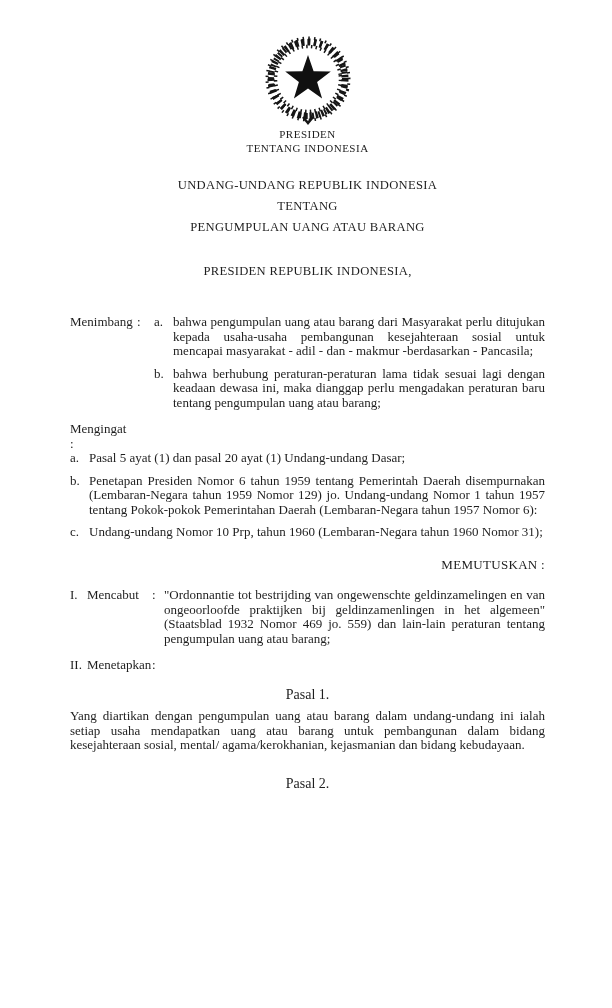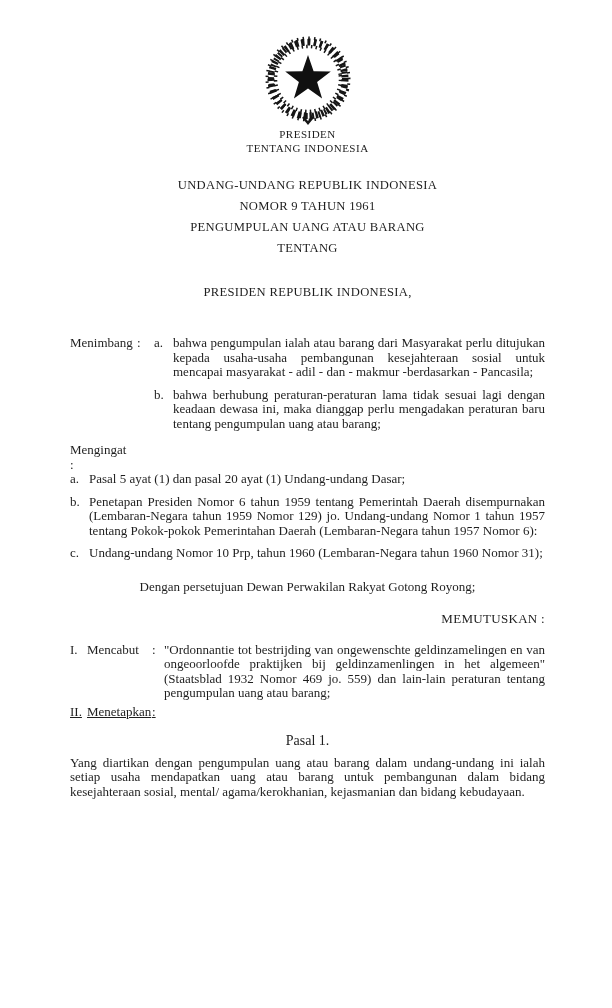--- a/index.html
+++ b/index.html
@@ -27,21 +27,21 @@
   .clause-colon { width:17px; flex:none; }
   .clause-items { flex:1; }
   .c-item { display:flex; margin-bottom:8px; }
   .c-item:last-child { margin-bottom:0; }
   .marker { width:19px; flex:none; }
   .itext { flex:1; text-align:justify; }
   .agreement { text-align:center; margin-top:19px; font-size:13px; line-height:14.5px; }
   .decide-head { text-align:right; margin-top:18px; font-size:13px; line-height:14.5px; letter-spacing:0.3px; }
   .decision { display:flex; font-size:13px; line-height:14.5px; }
   .decision-1 { margin-top:16px; }
-  .decision-2 { margin-top:4px;text-decoration:underline; }
+  .decision-2 { margin-top:12px; }
   .d-num { width:17px; flex:none; }
   .d-label { width:65px; flex:none; }
   .d-colon { width:12px; flex:none; }
   .d-text { flex:1; text-align:justify; }
   .pasal-head { text-align:center; font-size:14px; line-height:14.5px; }
   .pasal-head-1 { margin-top:15px; }
   .pasal-head-2 { margin-top:24px; }
   .pasal-body { margin-top:7px; font-size:13px; line-height:14.5px; text-align:justify; }
 </style>
 </head>
@@ -61,34 +61,33 @@
         <polygon fill="#101010" points="0,-24 5.6,-7.7 22.8,-7.4 9.1,2.9 14.1,19.4 0,9.5 -14.1,19.4 -9.1,2.9 -22.8,-7.4 -5.6,-7.7"></polygon>
         <path d="M -5 38 L 0 44 L 5 38" fill="none" stroke="#161616" stroke-width="2.5"></path>
       </svg>
     </div>
     <div class="org">PRESIDEN</div>
     <div class="org">TENTANG INDONESIA</div>
   </div>
 
   <div class="title-block">
     <div>UNDANG-UNDANG REPUBLIK INDONESIA</div>
-    <div>NOMOR 9 TAHUN 1961</div>
+    <div>TENTANG</div>
     <div>PENGUMPULAN UANG ATAU BARANG</div>
-    <div>TENTANG</div>
   </div>
 
   <div class="salutation">PRESIDEN REPUBLIK INDONESIA,</div>
 
   <div class="clause clause-menimbang">
     <div class="clause-label">Menimbang</div>
     <div class="clause-colon">:</div>
     <div class="clause-items">
       <div class="c-item">
         <span class="marker">a.</span>
-        <span class="itext">bahwa pengumpulan ialah atau barang dari Masyarakat perlu ditujukan kepada usaha-usaha pembangunan kesejahteraan sosial untuk mencapai masyarakat - adil - dan - makmur -berdasarkan - Pancasila;</span>
+        <span class="itext">bahwa pengumpulan uang atau barang dari Masyarakat perlu ditujukan kepada usaha-usaha pembangunan kesejahteraan sosial untuk mencapai masyarakat - adil - dan - makmur -berdasarkan - Pancasila;</span>
       </div>
       <div class="c-item">
         <span class="marker">b.</span>
         <span class="itext">bahwa berhubung peraturan-peraturan lama tidak sesuai lagi dengan keadaan dewasa ini, maka dianggap perlu mengadakan peraturan baru tentang pengumpulan uang atau barang;</span>
       </div>
     </div>
   </div>
 
   <div class="clause clause-mengingat">
     <div class="clause-label">Mengingat</div>
@@ -102,34 +101,34 @@
         <span class="marker">b.</span>
         <span class="itext">Penetapan Presiden Nomor 6 tahun 1959 tentang Pemerintah Daerah disempurnakan (Lembaran-Negara tahun 1959 Nomor 129) jo. Undang-undang Nomor 1 tahun 1957 tentang Pokok-pokok Pemerintahan Daerah (Lembaran-Negara tahun 1957 Nomor 6):</span>
       </div>
       <div class="c-item">
         <span class="marker">c.</span>
         <span class="itext">Undang-undang Nomor 10 Prp, tahun 1960 (Lembaran-Negara tahun 1960 Nomor 31);</span>
       </div>
     </div>
   </div>
 
-  <div class="agreement">Dengan persetujuan Dewan Perwakilan Rakyat Gotong Royong;</div>
 
   <div class="decide-head">MEMUTUSKAN :</div>
 
   <div class="decision decision-1">
     <div class="d-num">I.</div>
     <div class="d-label">Mencabut</div>
     <div class="d-colon">:</div>
     <div class="d-text">"Ordonnantie tot bestrijding van ongewenschte geldinzamelingen en van ongeoorloofde praktijken bij geldinzamenlingen in het algemeen" (Staatsblad 1932 Nomor 469 jo. 559) dan lain-lain peraturan tentang pengumpulan uang atau barang;</div>
   </div>
 
   <div class="decision decision-2">
     <div class="d-num">II.</div>
     <div class="d-label">Menetapkan</div>
     <div class="d-colon">:</div>
   </div>
 
   <div class="pasal-head pasal-head-1">Pasal 1.</div>
   <div class="pasal-body">Yang diartikan dengan pengumpulan uang atau barang dalam undang-undang ini ialah setiap usaha mendapatkan uang atau barang untuk pembangunan dalam bidang kesejahteraan sosial, mental/ agama/kerokhanian, kejasmanian dan bidang kebudayaan.</div>
 
+  <div class="pasal-head pasal-head-2">Pasal 2.</div>
 
 </div>
 
 </body></html>

